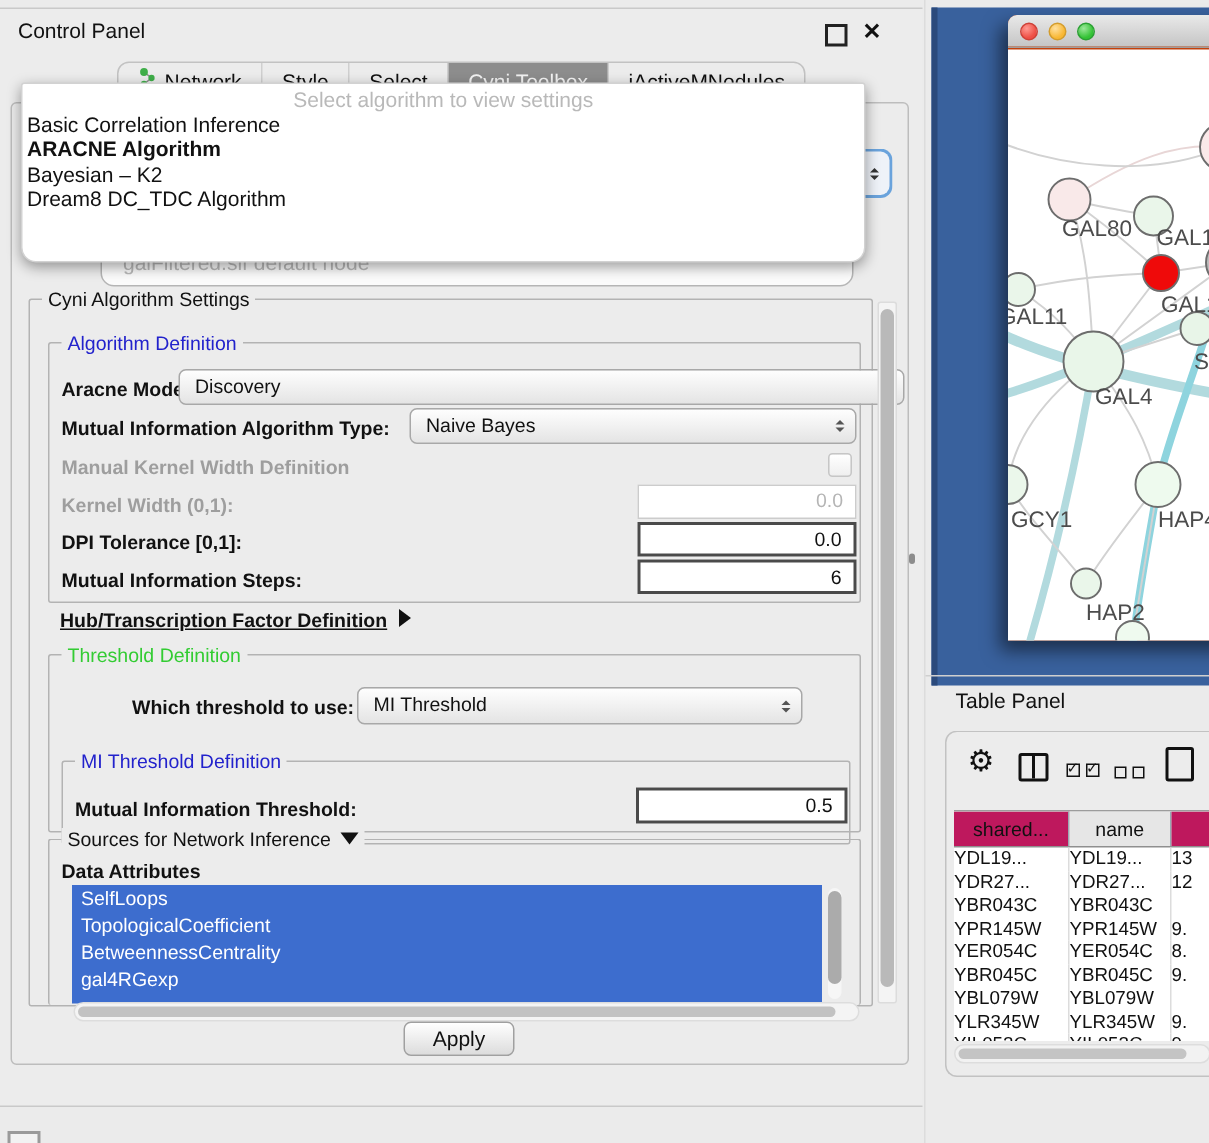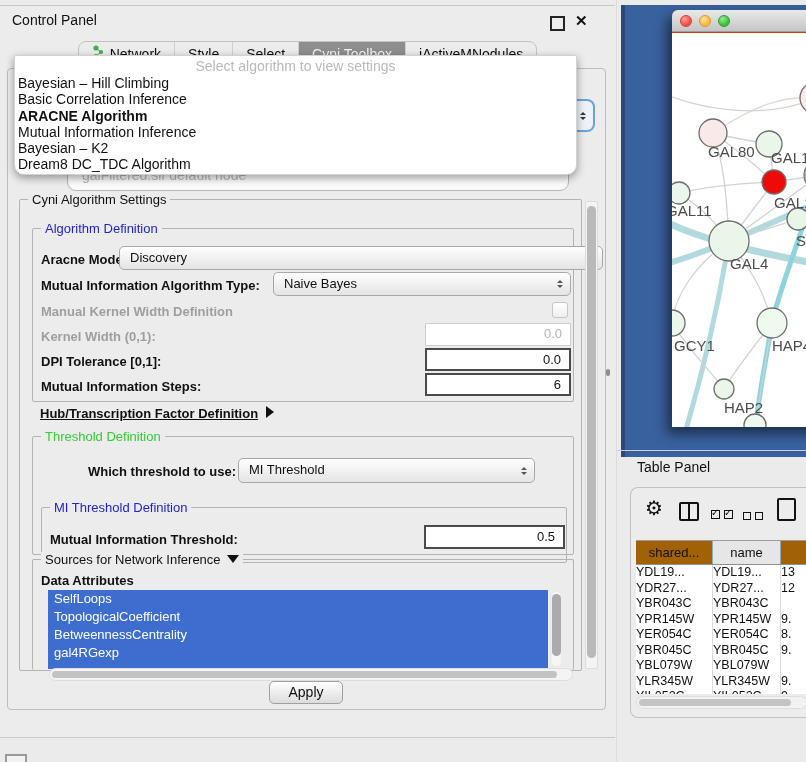--- a/index.html
+++ b/index.html
@@ -106,21 +106,21 @@
   .icon-checks { position:absolute; left:80px; top:17px; }
   .cbx { width:9px; height:9px; border:1.5px solid #111; display:inline-block; margin-right:4px; position:relative; box-sizing:border-box; }
   .cbx.checked::after { content:"\2713"; position:absolute; left:-1px; top:-4px; font-size:10px; color:#111; }
   .icon-boxes { position:absolute; left:112px; top:18px; }
   .bx { width:8px; height:8px; border:1.5px solid #111; display:inline-block; margin-right:4px; box-sizing:border-box; }
   .icon-page { position:absolute; left:146px; top:10px; width:15px; height:19px; border:2px solid #111; border-radius:2px; background:#ececec; }
   .tp-table { position:absolute; left:5px; top:52px; width:171px; height:153px; background:#fff;
     overflow:hidden; border-top:1px solid #9c9c9c; }
   .tp-header { display:flex; height:23px; border-bottom:1px solid #8f8f8f; }
   .tp-hcell { box-sizing:border-box; border-right:1px solid #98a9b2; font-size:13px; text-align:center; line-height:23px; overflow:hidden; }
-  .tp-hcell.blue { background:#a16207; }
+  .tp-hcell.blue { background:#be185d; }
   .tp-hcell.gray { background:#e6e6e6; }
   .tp-c1 { width:77px; } .tp-c2 { width:68px; } .tp-c3 { flex:1; }
   .tp-row { display:flex; height:15.5px; }
   .tp-cell { box-sizing:border-box; font-size:12.5px; line-height:15.5px; padding-left:0;
     border-right:1px solid #dcdcdc; white-space:nowrap; overflow:hidden; }
   .tp-cell.tp-c3 { border-right:none; }
   .tp-hscroll { position:absolute; left:5px; top:208px; width:171px; height:13px; background:#f2f2f2;
     border:1px solid #dddddd; border-radius:7px; box-sizing:border-box; }
   .tp-hthumb { position:absolute; left:2px; top:2px; width:152px; height:7px; background:#c4c4c4; border-radius:4px; }
   
@@ -238,24 +238,22 @@
     </div>
 
   </div>
 
   <div class="focus-sliver">
       <span class="spin"></span>
     </div>
   <div class="dd-overlay">
     <div class="dd-header">Select algorithm to view settings</div>
     <div id="dd-items">
-        <div class="dd-item">Bayesian – Hill Climbing</div>
         <div class="dd-item">Basic Correlation Inference</div>
         <div class="dd-item bold">ARACNE Algorithm</div>
-        <div class="dd-item">Mutual Information Inference</div>
         <div class="dd-item">Bayesian – K2</div>
         <div class="dd-item">Dream8 DC_TDC Algorithm</div>
       </div>
   </div>
 
   <div class="v-divider"></div>
   <div class="splitter-dot"></div>
 
   <div class="net-desktop"></div>
   <div class="net-window">

